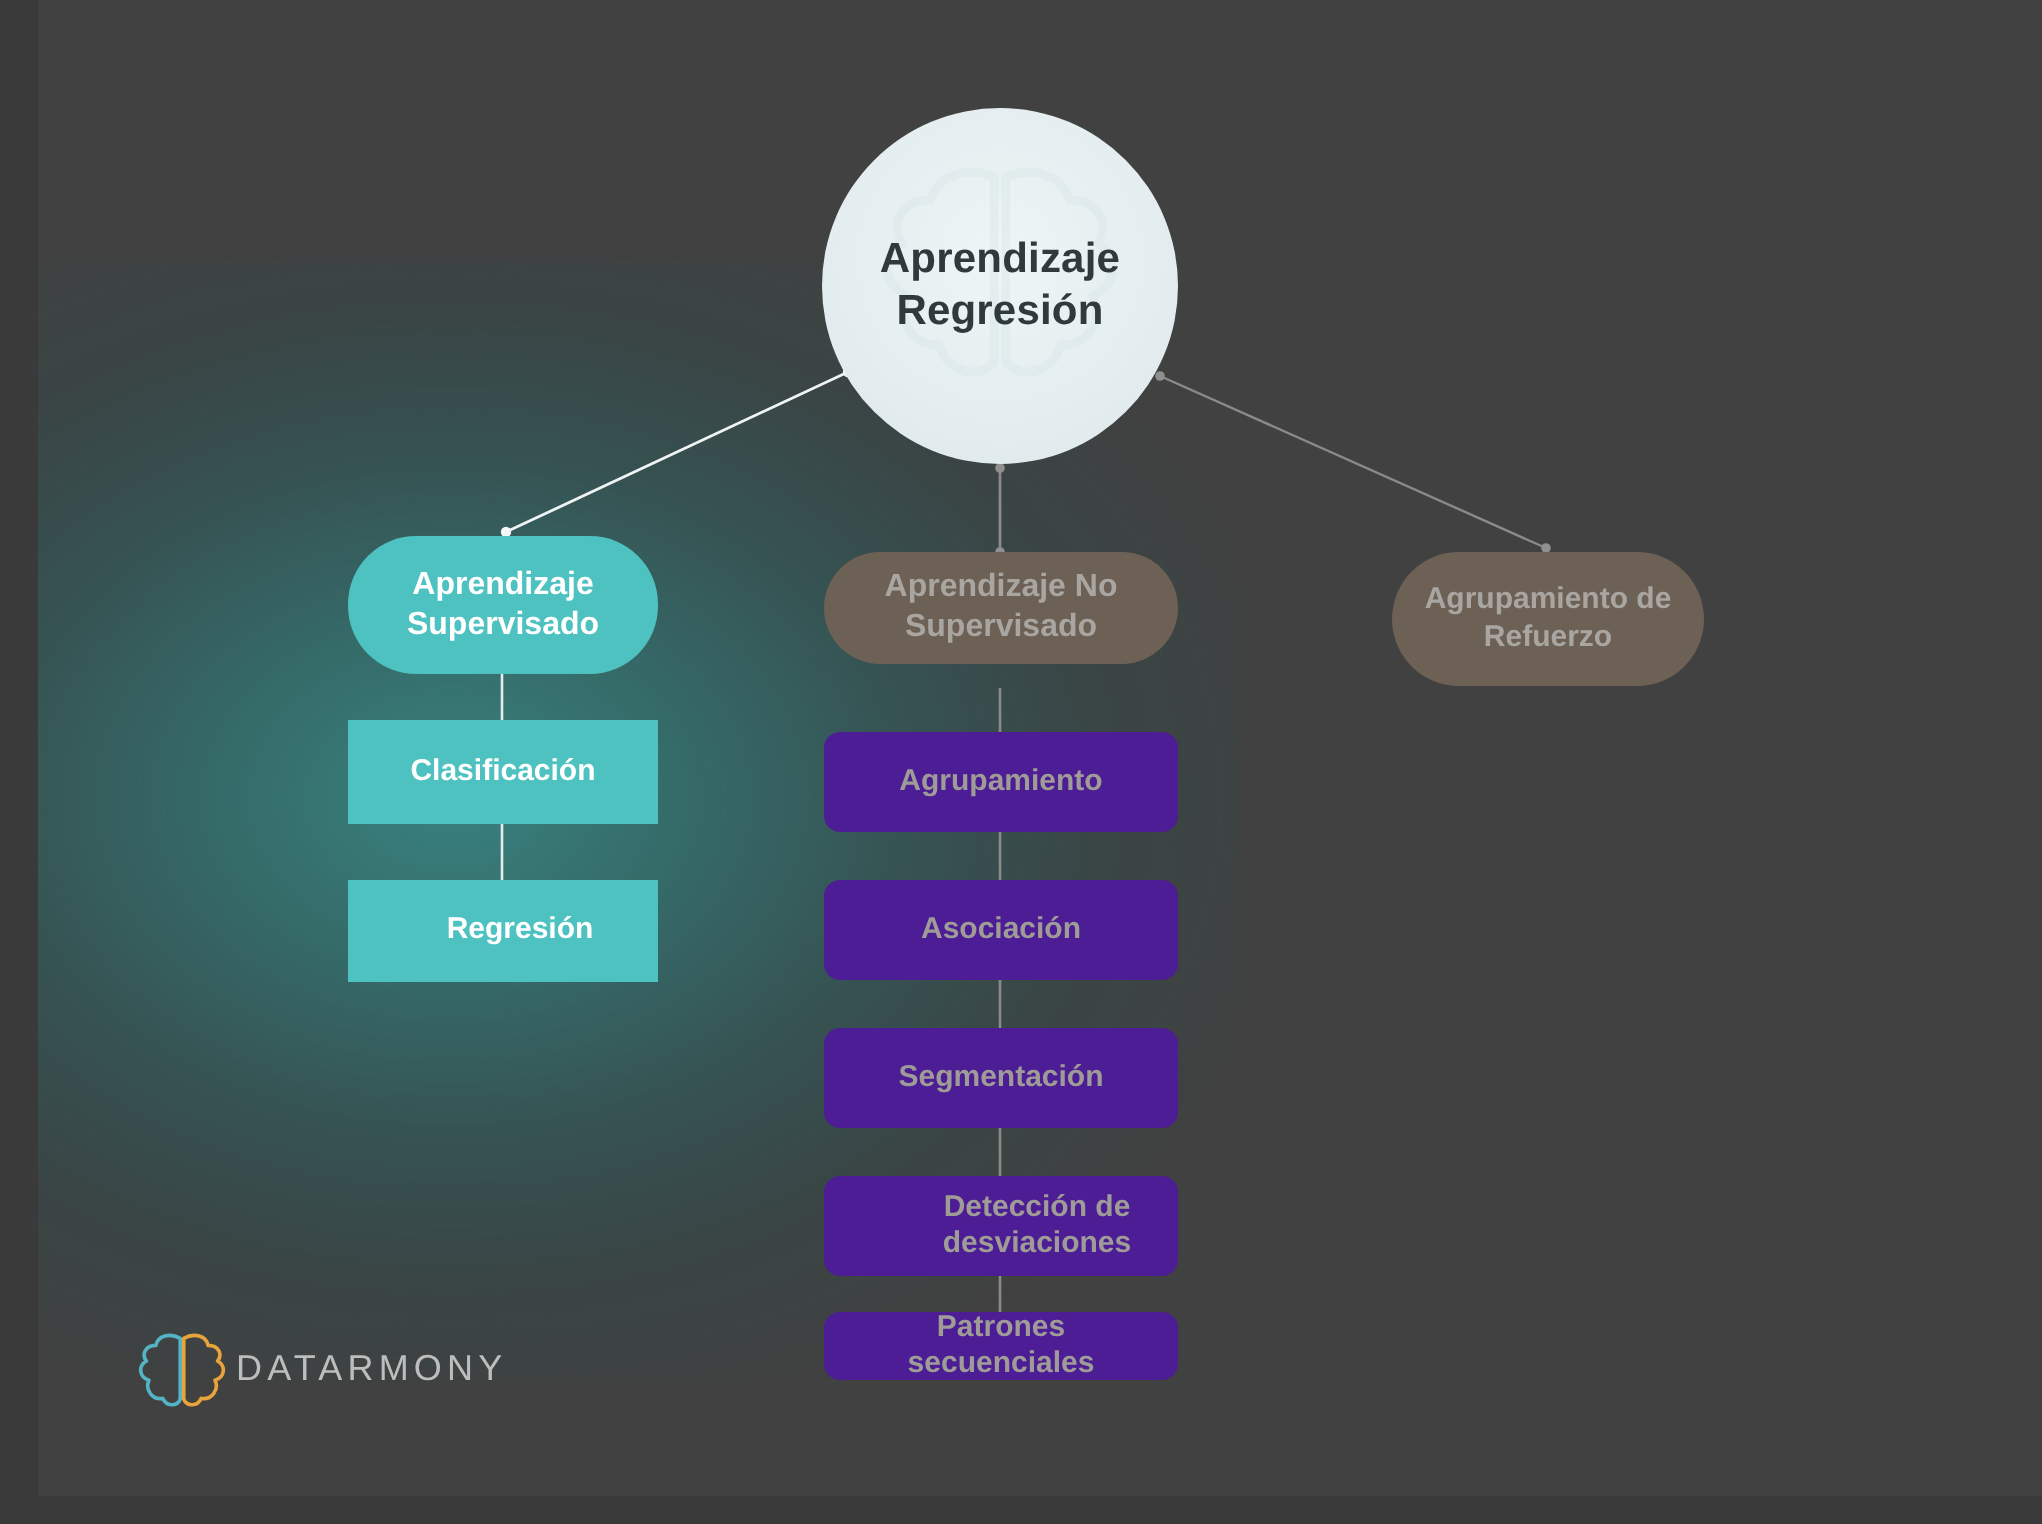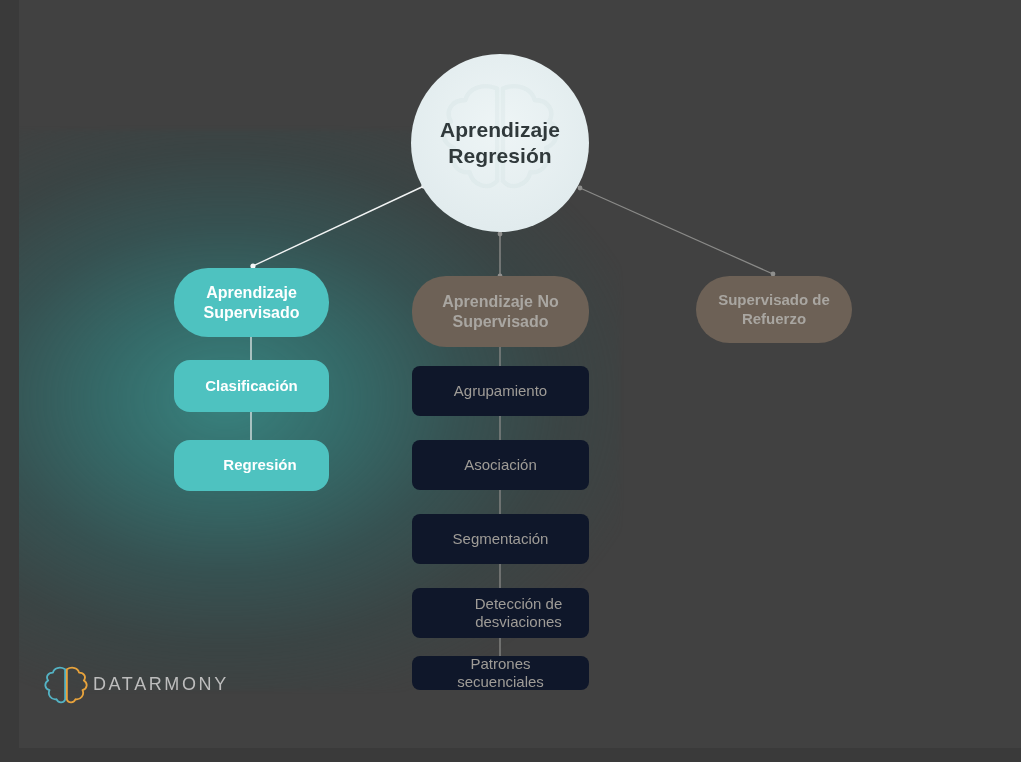--- a/index.html
+++ b/index.html
@@ -116,57 +116,57 @@
   .node.hl {
     background: #4ec2c0;
     color: #ffffff;
     font-weight: bold;
   }
   .node.hl-head {
     background: #4ec2c0;
     border-radius: 34px;
   }
   .node.hl-sub {
-    border-radius: 16px;
+    border-radius: 0;
   }
 
   
   .node.dim {
     background: #6d6156;
     color: #a9a6a1;
     font-weight: bold;
   }
   .node.dim-head {
     border-radius: 34px;
   }
   .node.dim-sub {
     border-radius: 8px;
-    background: #0f172a;
+    background: #4c1d95;
     color: #9f9c97;
-    font-weight: normal;
+    font-weight: bold;
   }
 
   
   #n-sup        { left:174px; top:268px; width:155px; height:69px; font-size:16px; }
   #n-clas       { left:174px; top:360px; width:155px; height:52px; font-size:15px; }
   #n-reg        { left:174px; top:440px; width:155px; height:51px; font-size:15px;padding-left:17px; }
 
-  #n-nosup      { left:412px; top:276px; width:177px; height:71px; font-size:16px; }
+  #n-nosup      { left:412px; top:276px; width:177px; height:56px; font-size:16px; }
   #n-agrup      { left:412px; top:366px; width:177px; height:50px; font-size:15px; }
   #n-asoc       { left:412px; top:440px; width:177px; height:50px; font-size:15px; }
   #n-segm       { left:412px; top:514px; width:177px; height:50px; font-size:15px; }
   #n-detec      { left:412px; top:588px; width:177px; height:50px; font-size:15px;padding-left:36px; }
   #n-patr       { left:412px; top:656px; width:177px; height:34px; font-size:15px; }
 
   #n-refu       { left:696px; top:276px; width:156px; height:67px; font-size:15px; }
 
   
   .logo {
     position: absolute;
-    left: 44px;
+    left: 69px;
     top: 664px;
     z-index: 20;
     display: flex;
     align-items: center;
     gap: 5px;
   }
   .logo-mark { width: 44px; height: 40px; display:block; }
   .logo-text {
     color: #bdbdbd;
     font-size: 18px;
@@ -264,21 +264,21 @@
 
   <div class="node dim dim-sub" id="n-patr">
     <span class="node-label">
       <span>Patrones</span><br>
       <span>secuenciales</span>
     </span>
   </div>
 
   <div class="node dim dim-head" id="n-refu">
     <span class="node-label">
-      <span>Supervisado de</span><br>
+      <span>Agrupamiento de</span><br>
       <span>Refuerzo</span>
     </span>
   </div>
 
   <div class="logo">
     <svg class="logo-mark" viewBox="0 0 50 46">
       <g fill="none" stroke-width="2.1" stroke-linejoin="round" stroke-linecap="round">
         <path d="M24 6 C18 2.5 11 4.5 10 10 C4 10 1.5 15 4.5 19
                  C-0.5 22 0.5 28.5 6 30 C3.5 35.5 8 41.5 14 40.5
                  C16 45 22 45.5 24 41 Z" stroke="#54b3c4"></path>

